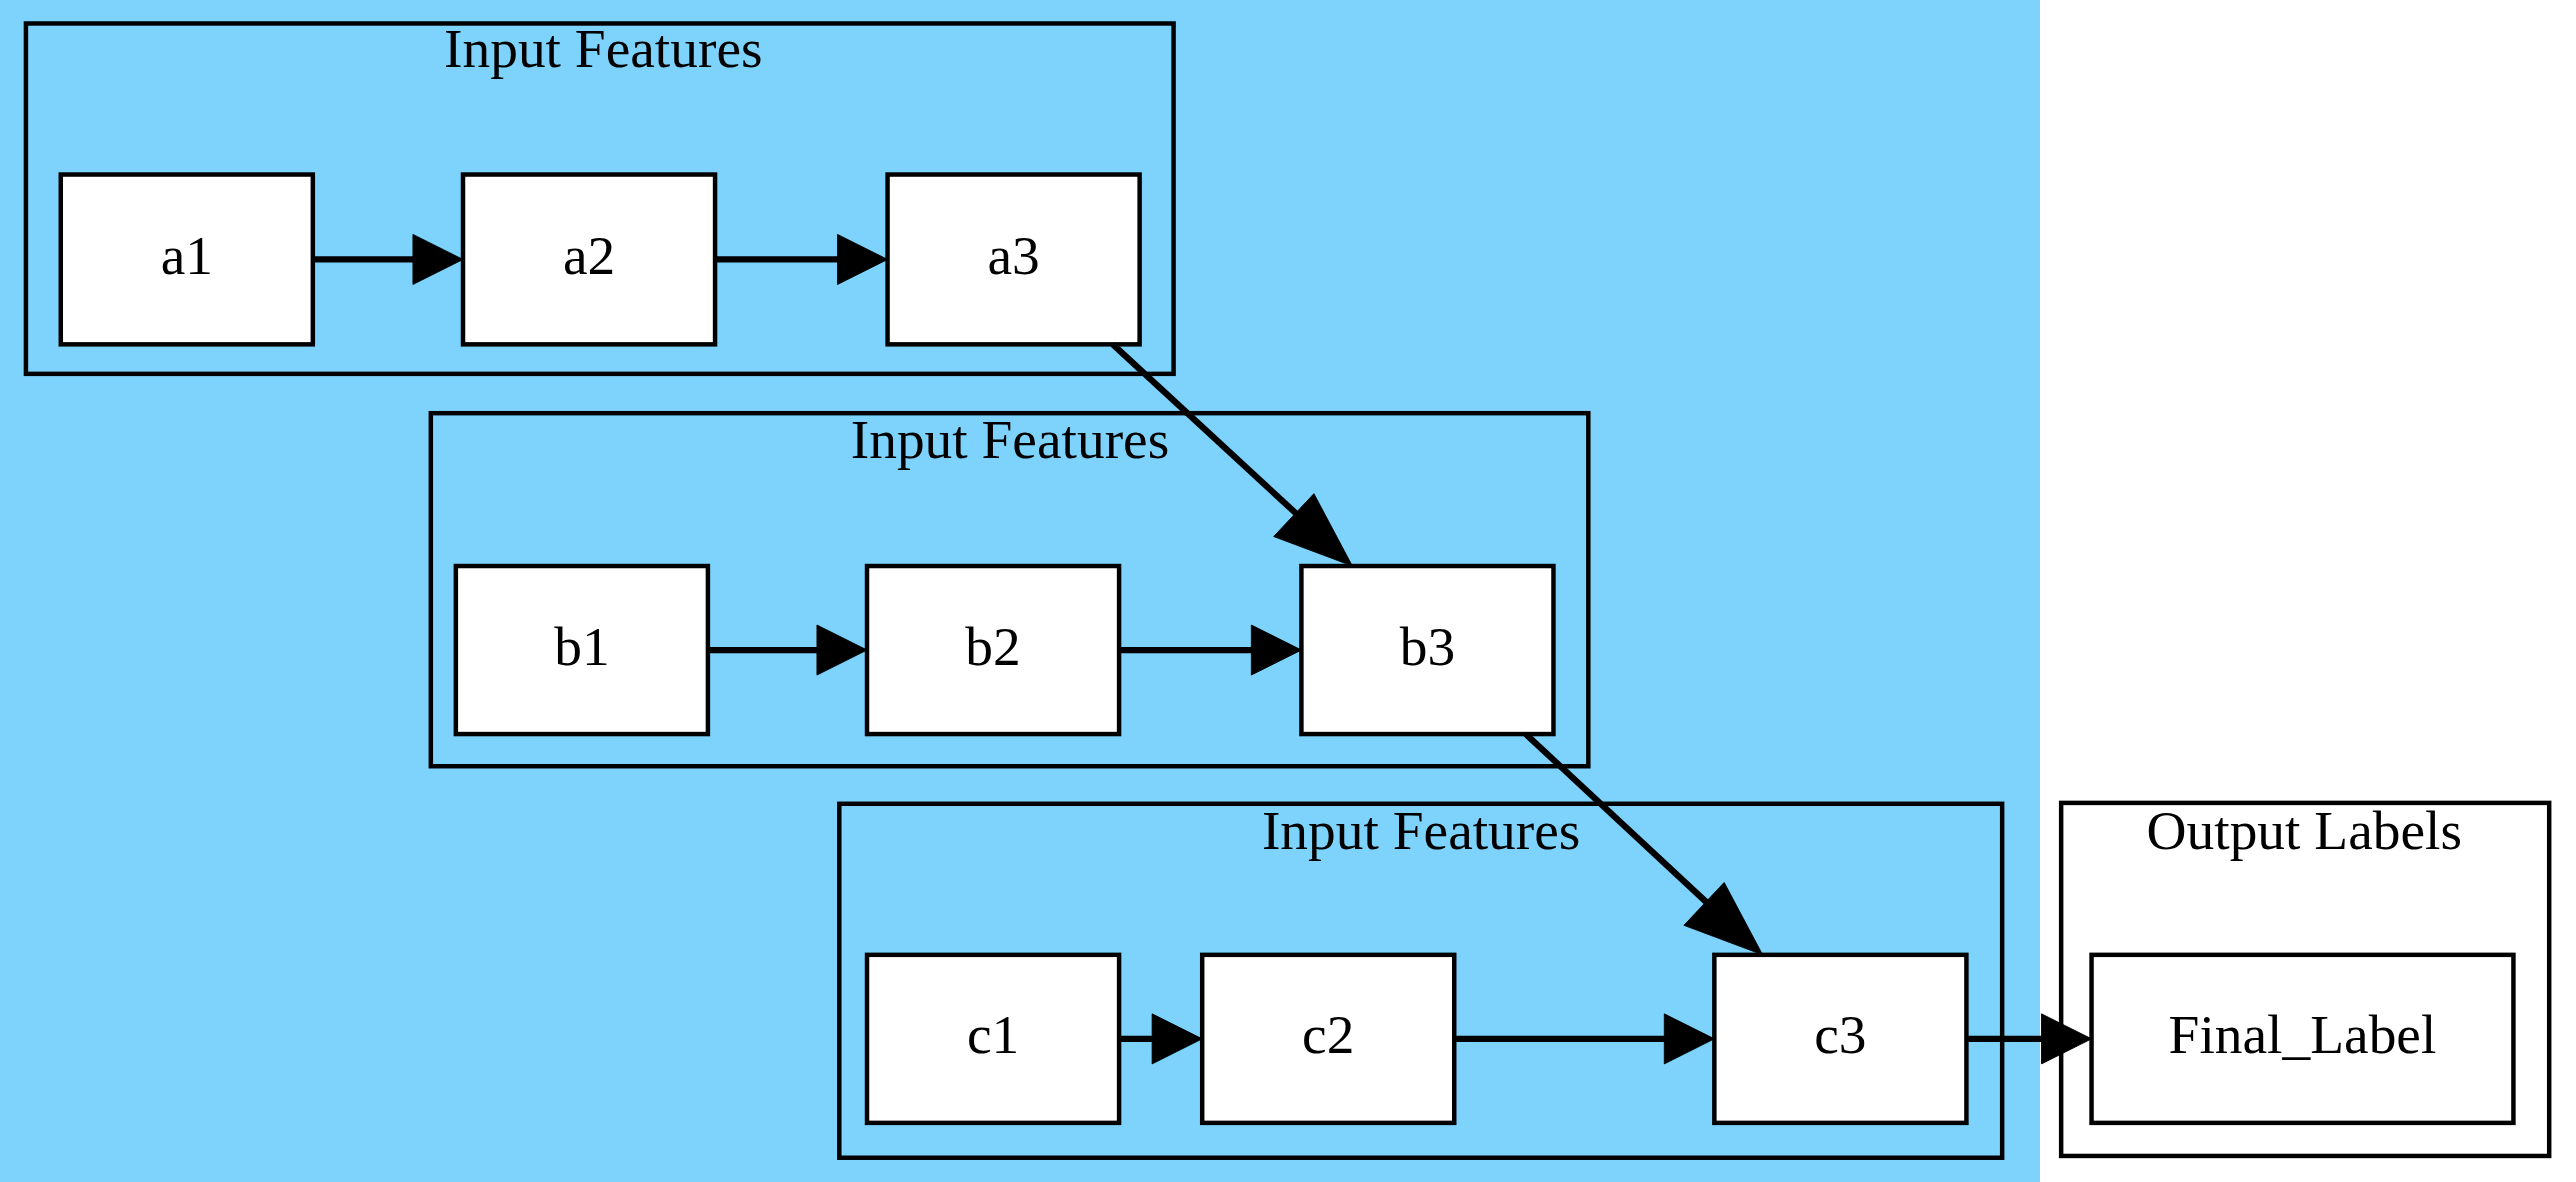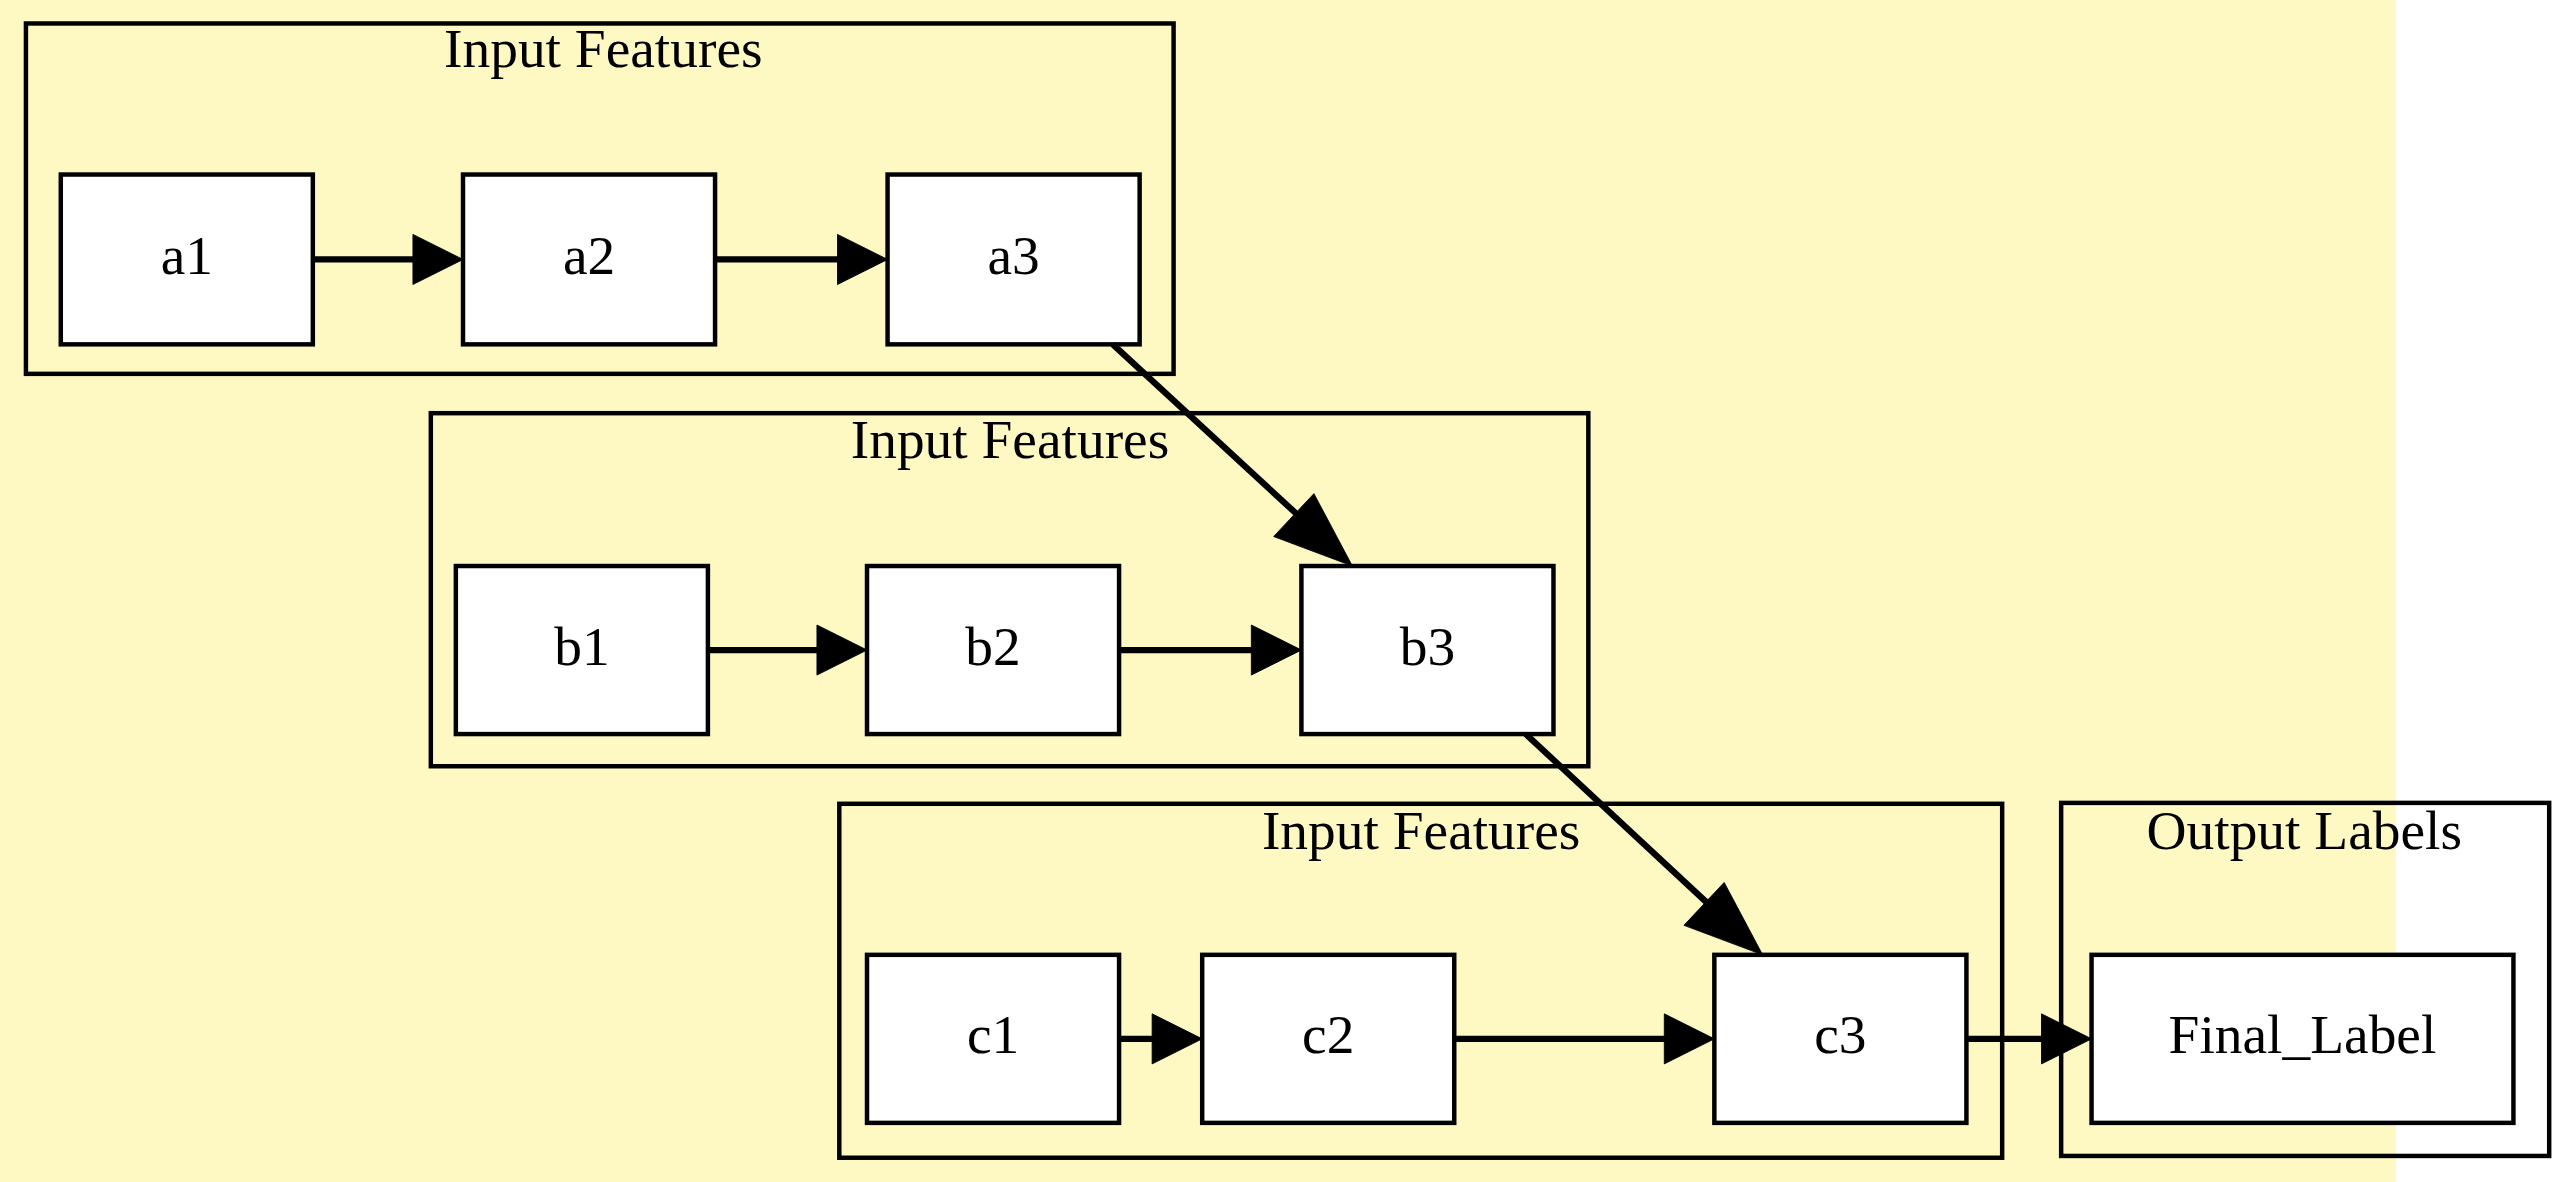--- a/index.html
+++ b/index.html
@@ -8,23 +8,23 @@
     background: #ffffff;
   }
   body {
     width: 2576px;
     height: 1183px;
     overflow: hidden;
     font-family: "Liberation Serif", "DejaVu Serif", serif;
   }
   #diagram-root {
     position: relative;
-    width: 2396px;
+    width: 2040px;
     height: 1183px;
-    background: #fef9c3;
+    background: #7dd3fc;
   }
   svg#graph {
     display: block;
     width: 2576px;
     height: 1183px;
   }
   .cluster-box {
     fill: none;
     stroke: #000000;
     stroke-width: 5;

